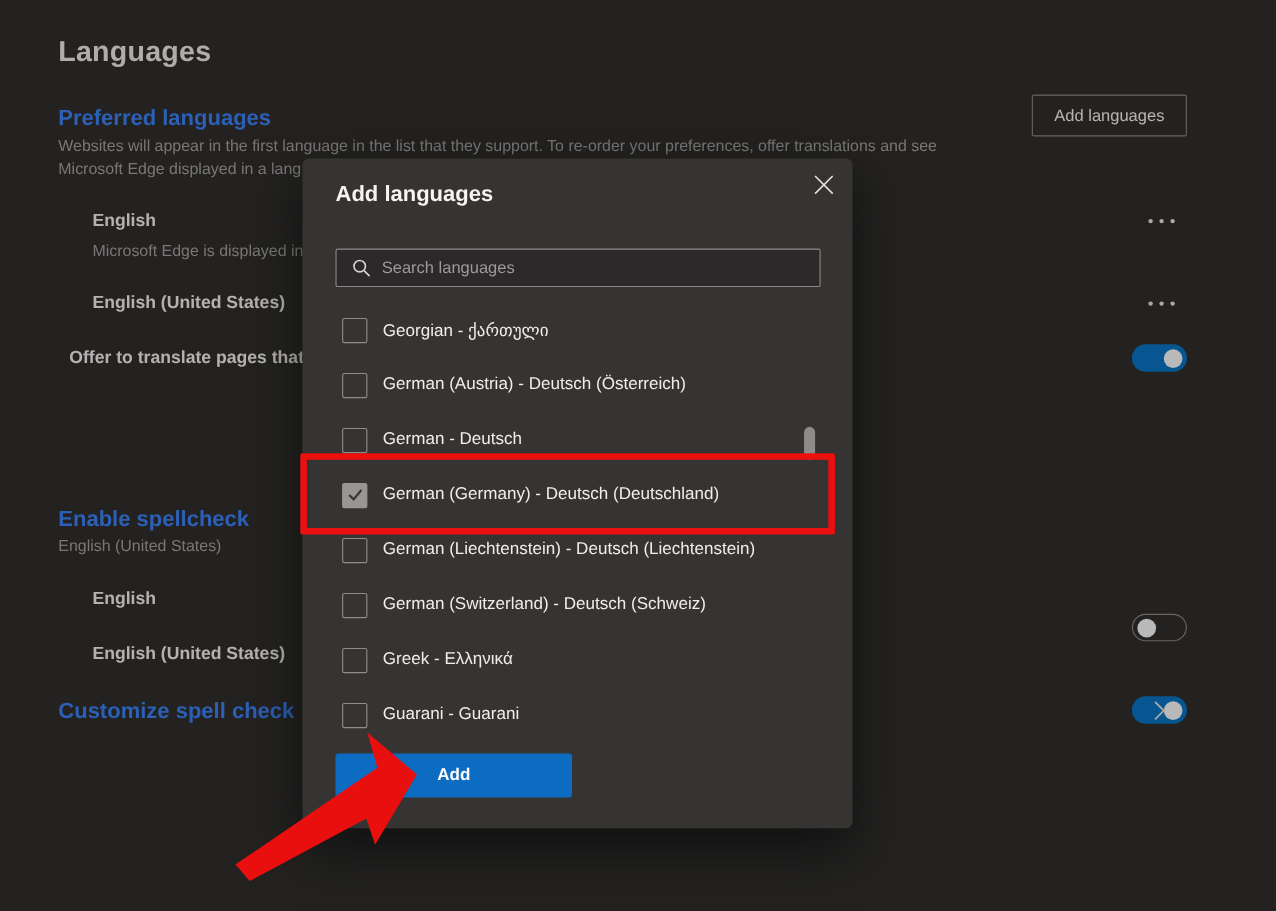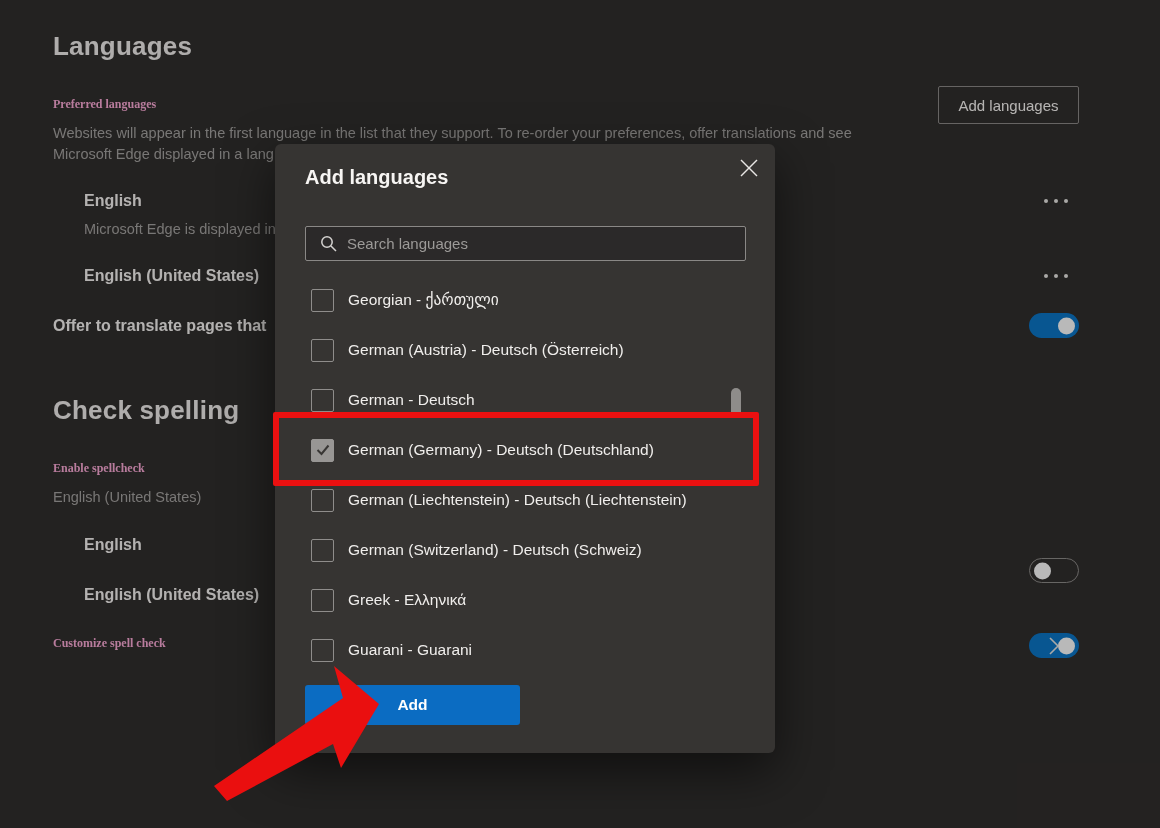--- a/index.html
+++ b/index.html
@@ -12,21 +12,21 @@
   }
 
   
   .page { position: absolute; inset: 0; }
   .abs { position: absolute; }
 
   .h1 {
     font-size: 26px; font-weight: bold; color: #eceae8;
     letter-spacing: 0.2px;
   }
-  .section-label { font-size: 12px; font-weight: bold; color: #f9a8d4; font-family: Liberation Serif, serif; }
+  .section-label { font-size: 20px; font-weight: bold; color: #3b82f6; }
   .desc { font-size: 14.5px; color: #a3a19f; white-space: nowrap; }
   .row-label { font-size: 16px; font-weight: bold; color: #f3f1ef; }
 
   .outline-btn {
     width: 141px; height: 38px;
     border: 1px solid #8a8886; border-radius: 2px;
     background: transparent;
     color: #f5f3f1; font-size: 15px; font-family: inherit;
     display: flex; align-items: center; justify-content: center;
     cursor: pointer;
@@ -147,26 +147,25 @@
   </div>
   <div class="abs desc" style="left:84px; top:221px;">Microsoft Edge is displayed in</div>
 
   <div class="abs row-label" style="left:84px; top:267px;">English (United States)</div>
   <div class="abs more-dots" style="left:1044px; top:271px;">
     <span class="dot"></span>
       <span class="dot"></span>
       <span class="dot"></span>
   </div>
 
-  <div class="abs row-label" style="left:53px; top:317px;">Offer to translate pages that</div>
+  <div class="abs row-label" style="left:63px; top:317px;">Offer to translate pages that</div>
   <div class="abs toggle on" style="left:1029px; top:313px;">
       <span class="knob"></span>
     </div>
 
-  <div class="abs h1" style="left:53px; top:395px;">Check spelling</div>
 
   <div class="abs section-label" style="left:53px; top:461px;">Enable spellcheck</div>
   <div class="abs desc" style="left:53px; top:489px;">English (United States)</div>
 
   <div class="abs row-label" style="left:84px; top:536px;">English</div>
   <div class="abs toggle off" style="left:1029px; top:533px;">
       <span class="knob"></span>
     </div>
 
   <div class="abs row-label" style="left:84px; top:586px;">English (United States)</div>

